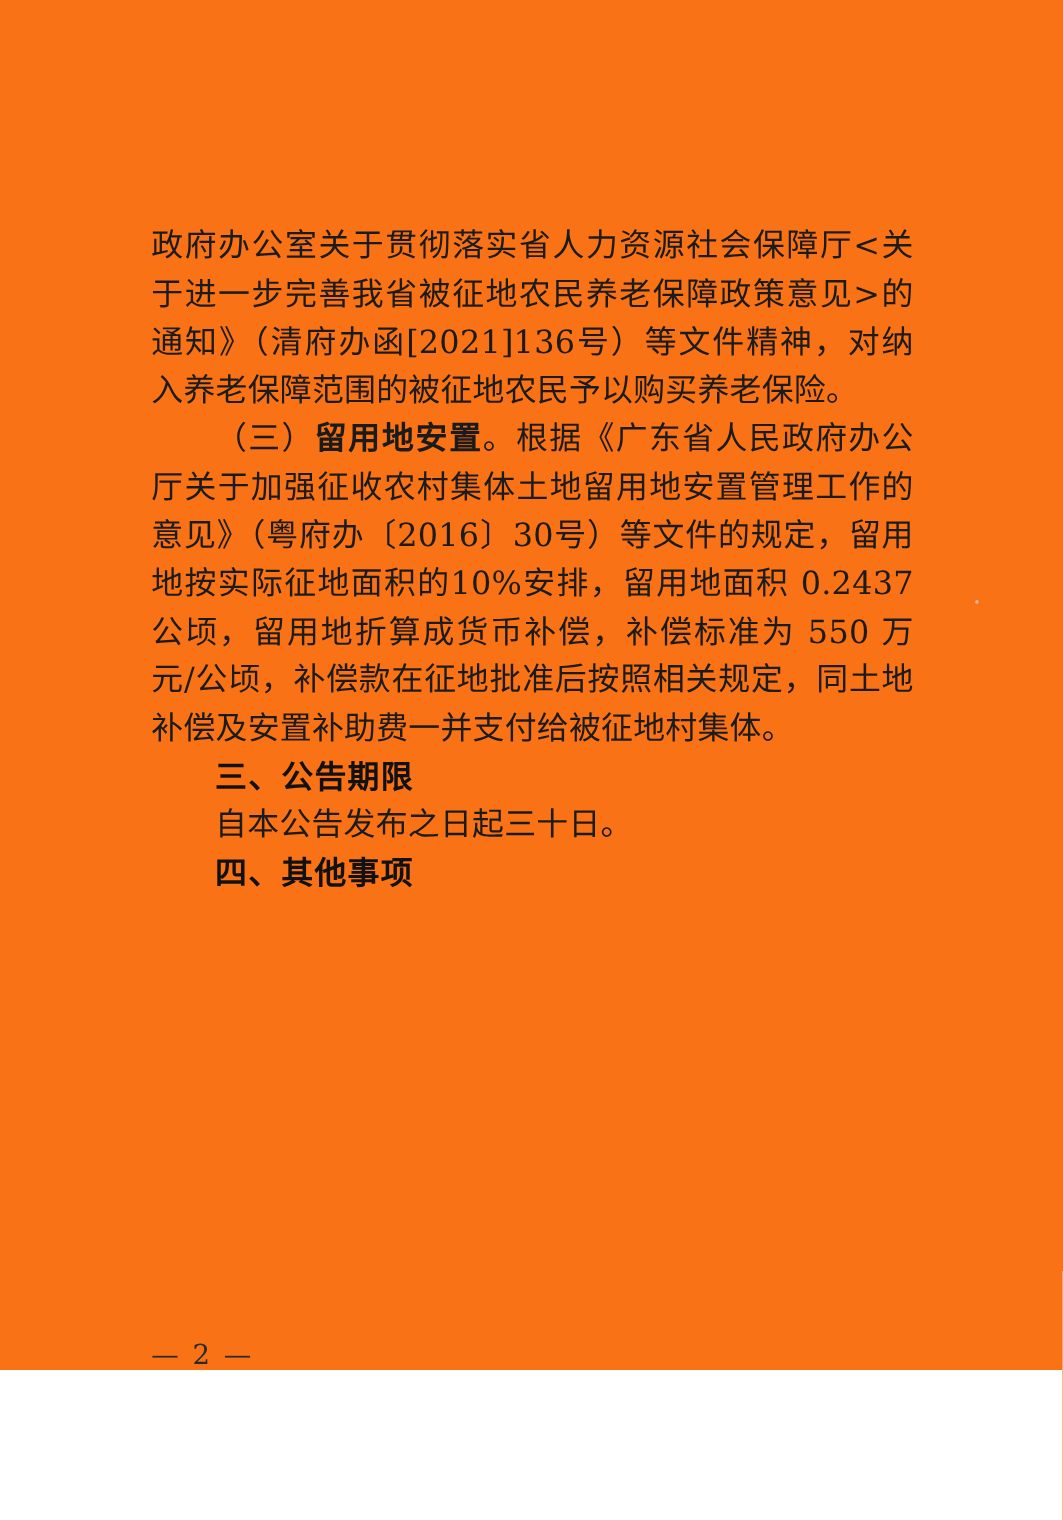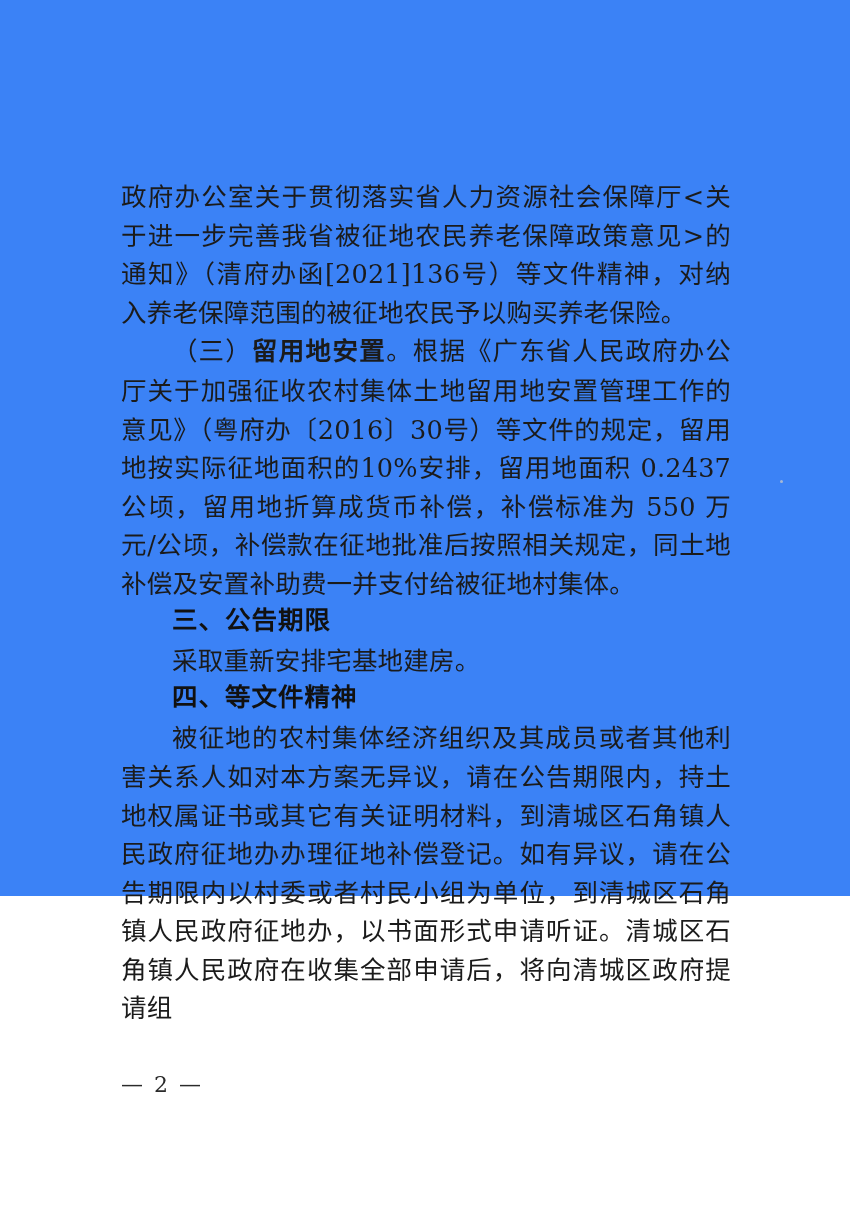--- a/index.html
+++ b/index.html
@@ -12,22 +12,22 @@
     height: 1216px;
     background: #ffffff;
     font-family: "DejaVu Serif", "Liberation Serif", serif;
     -webkit-font-smoothing: antialiased;
     overflow: hidden;
   }
 
   .page {
     position: relative;
     width: 850px;
-    height: 896px;
-    background: #3b82f6;
+    height: 1096px;
+    background: #f97316;
     box-sizing: border-box;
   }
 
   
   .doc-body {
     position: absolute;
     left: 121px;
     top: 178px;
     width: 610px;
   }
@@ -63,21 +63,21 @@
   }
 
   
   .section-heading {
     margin: 0;
     font-size: 25.5px;
     line-height: 38.6px;
     color: #111111;
     text-indent: 51px;
     font-weight: 700;
-    font-family: Liberation Mono, monospace;
+    font-family: Liberation Sans, sans-serif;
     letter-spacing: 1px;
   }
 
   
   .page-footer {
     position: absolute;
     left: 121px;
     top: 1072px;
     width: 610px;
     text-align: left;
@@ -109,25 +109,24 @@
 
   <div class="doc-body">
 
     <p class="para">政府办公室关于贯彻落实省人力资源社会保障厅&lt;关于进一步完善我省被征地农民养老保障政策意见&gt;的通知》（清府办函[2021]136号）等文件精神，对纳入养老保障范围的被征地农民予以购买养老保险。</p>
 
     <p class="para indent"><span>（三）</span><span class="bold-run">留用地安置</span><span>。根据《广东省人民政府办公厅关于加强征收农村集体土地留用地安置管理工作的意见》（粤府办〔2016〕30号）等文件的规定，留用地按实际征地面积的10%安排，留用地面积 0.2437 公顷，留用地折算成货币补偿，补偿标准为 550 万元/公顷，补偿款在征地批准后按照相关规定，同土地补偿及安置补助费一并支付给被征地村集体。</span></p>
 
 
     <p class="section-heading">三、公告期限</p>
 
-    <p class="para indent">采取重新安排宅基地建房。</p>
+    <p class="para indent">自本公告发布之日起三十日。</p>
 
-    <p class="section-heading">四、等文件精神</p>
+    <p class="section-heading">四、其他事项</p>
 
-    <p class="para indent">被征地的农村集体经济组织及其成员或者其他利害关系人如对本方案无异议，请在公告期限内，持土地权属证书或其它有关证明材料，到清城区石角镇人民政府征地办办理征地补偿登记。如有异议，请在公告期限内以村委或者村民小组为单位，到清城区石角镇人民政府征地办，以书面形式申请听证。清城区石角镇人民政府在收集全部申请后，将向清城区政府提请组</p>
 
   </div>
 
   <div class="page-footer">
     <span class="page-number">— 2 —</span>
   </div>
 
   <div class="scan-speck"></div>
 
 </div>

